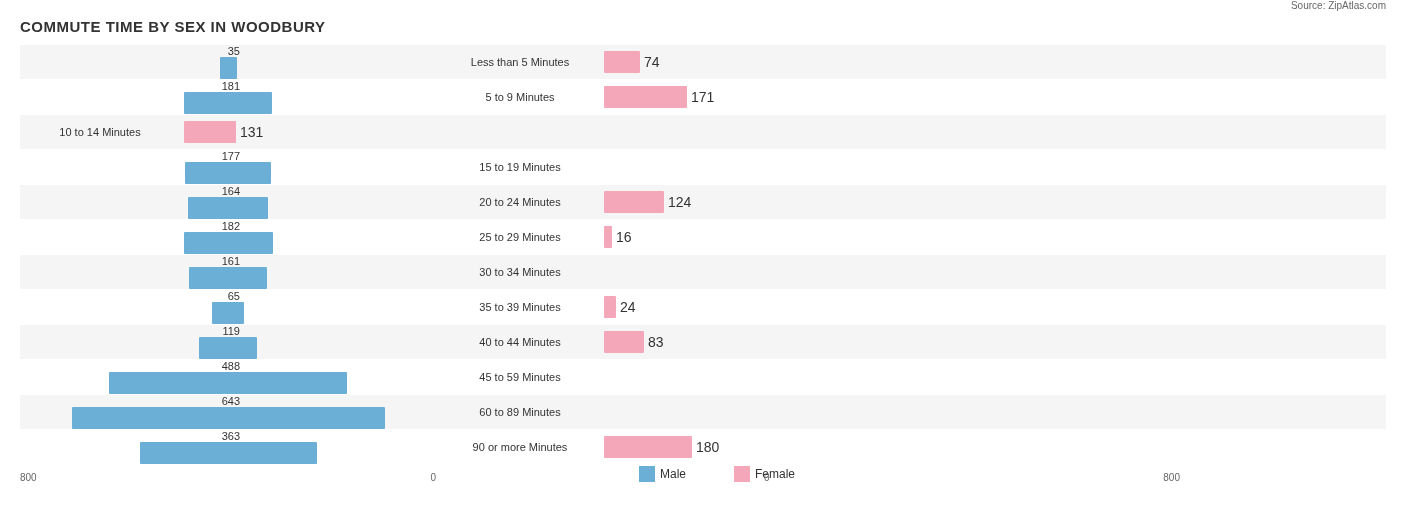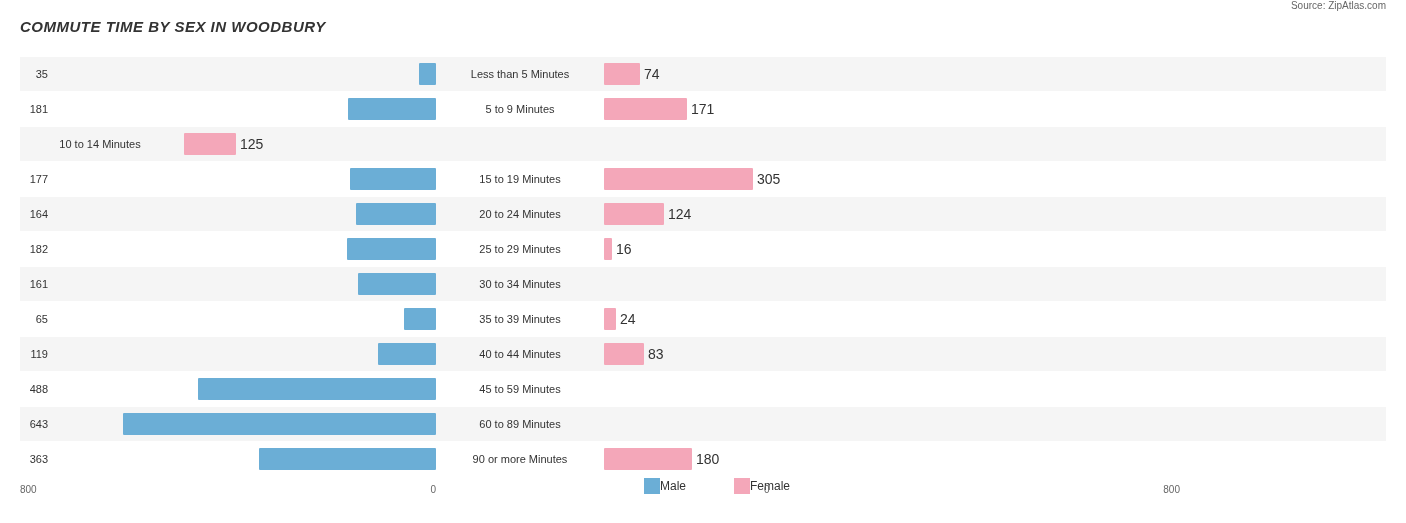--- a/index.html
+++ b/index.html
@@ -14,23 +14,22 @@
       width: 1406px;
       height: 523px;
       padding: 18px 20px 30px 20px;
       position: relative;
     }
     .chart-title {
       font-size: 15px;
       font-weight: bold;
       color: #333;
       text-transform: uppercase;
-      margin-bottom: 22px;
+      margin-bottom: 10px;
       letter-spacing: 0.5px;
-      font-style: italic;
     }
     .source-label {
       position: absolute;
       top: 0;
       right: 20px;
       font-size: 10px;
       color: #666;
     }
     .chart-area {
       position: relative;
@@ -45,24 +44,25 @@
     }
     .row:nth-child(odd) {
       background: #f5f5f5;
     }
     .row:nth-child(even) {
       background: #fff;
     }
     .left-bar-container {
       display: flex;
       align-items: center;
-      justify-content: space-between;
+      justify-content: flex-end;
       width: 420px;
       height: 100%;
       padding-right: 4px;
+      flex-direction: column;
     }
     .left-value {
       font-size: 11px;
       color: #333;
       margin-right: 4px;
       min-width: 28px;
       text-align: right;
     }
     .left-bar {
       height: 22px;
@@ -120,20 +120,21 @@
     }
     .legend {
       display: flex;
       justify-content: center;
       gap: 20px;
       margin-top: 6px;
     }
     .legend-item {
       display: flex;
       align-items: center;
+      gap: 5px;
       font-size: 12px;
       color: #333;
       padding-left: 28px;
     }
     .legend-box {
       width: 16px;
       height: 16px;
     }
     .legend-box.male { background: #6baed6; }
     .legend-box.female { background: #f4a7b9; }
@@ -166,33 +167,29 @@
     <div class="label-cell">5 to 9 Minutes</div>
     <div class="right-bar-container">
       <div class="right-bar" style="width:83px;"></div>
       <span class="right-value">171</span>
     </div>
   </div>
       <div class="row">
     <div class="label-cell">10 to 14 Minutes</div>
     <div class="right-bar-container">
       <div class="right-bar" style="width:52px;"></div>
-      <span class="right-value">125</span>
+      <span class="right-value">131</span>
     </div>
   </div>
       <div class="row">
     <div class="left-bar-container">
       <span class="left-value">177</span>
       <div class="left-bar" style="width:86px;"></div>
     </div>
     <div class="label-cell">15 to 19 Minutes</div>
-    <div class="right-bar-container">
-      <div class="right-bar" style="width:149px;"></div>
-      <span class="right-value">305</span>
-    </div>
   </div>
       <div class="row">
     <div class="left-bar-container">
       <span class="left-value">164</span>
       <div class="left-bar" style="width:80px;"></div>
     </div>
     <div class="label-cell">20 to 24 Minutes</div>
     <div class="right-bar-container">
       <div class="right-bar" style="width:60px;"></div>
       <span class="right-value">124</span>

